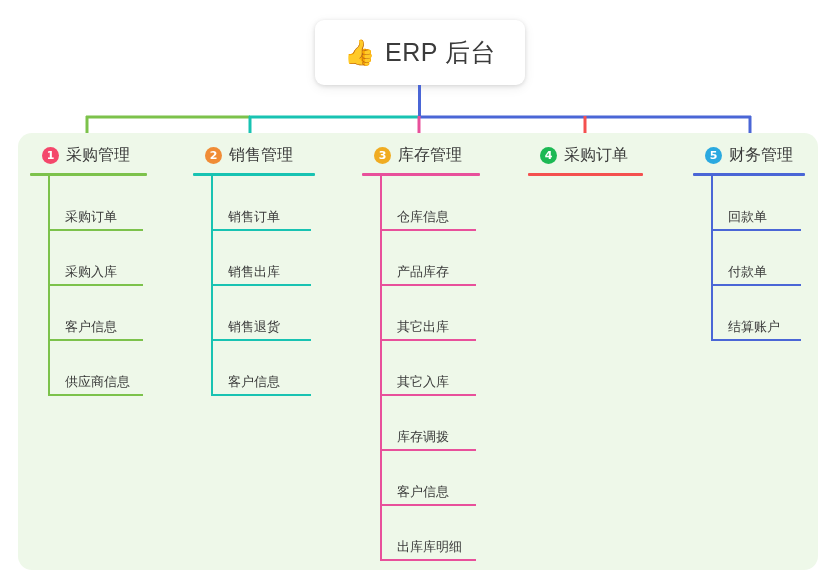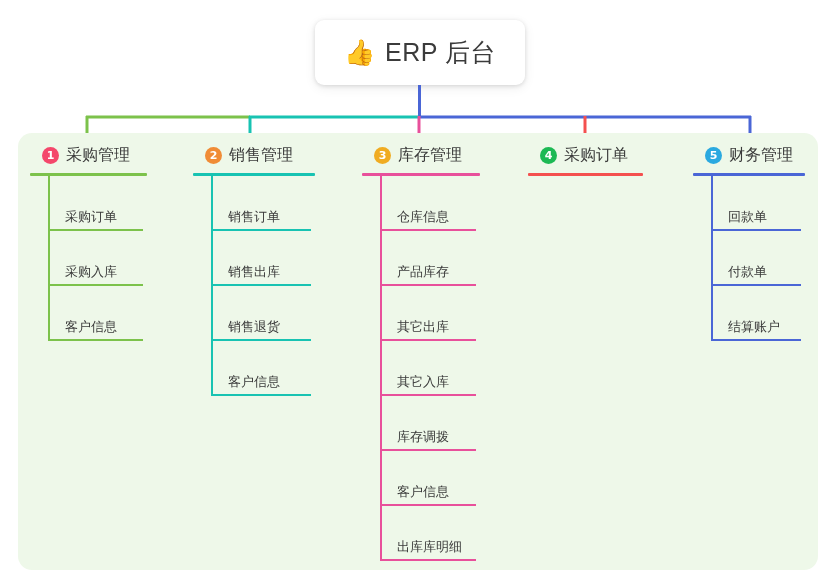--- a/index.html
+++ b/index.html
@@ -188,20 +188,24 @@
             <div class="leaf-rule" style="background: rgb(124, 194, 75); width: 95px;"></div>
           </div>
           <div class="leaf">
             <span class="leaf-label">采购入库</span>
             <div class="leaf-rule" style="background: rgb(124, 194, 75); width: 95px;"></div>
           </div>
           <div class="leaf">
             <span class="leaf-label">客户信息</span>
             <div class="leaf-rule" style="background: rgb(124, 194, 75); width: 95px;"></div>
           </div>
+          <div class="leaf">
+            <span class="leaf-label">供应商信息</span>
+            <div class="leaf-rule" style="background: rgb(124, 194, 75); width: 95px;"></div>
+          </div>
         </div>
       </div>
       <div class="column" style="left: 193px;">
         <div class="col-head">
           <span class="badge" style="background: rgb(240, 140, 54);">2</span>
           <span class="col-title">销售管理</span>
         </div>
         <div class="col-rule" style="background: rgb(24, 195, 178); width: 122px;"></div>
         <div class="leaves">
           <div class="spine" style="background: rgb(24, 195, 178);"></div>

